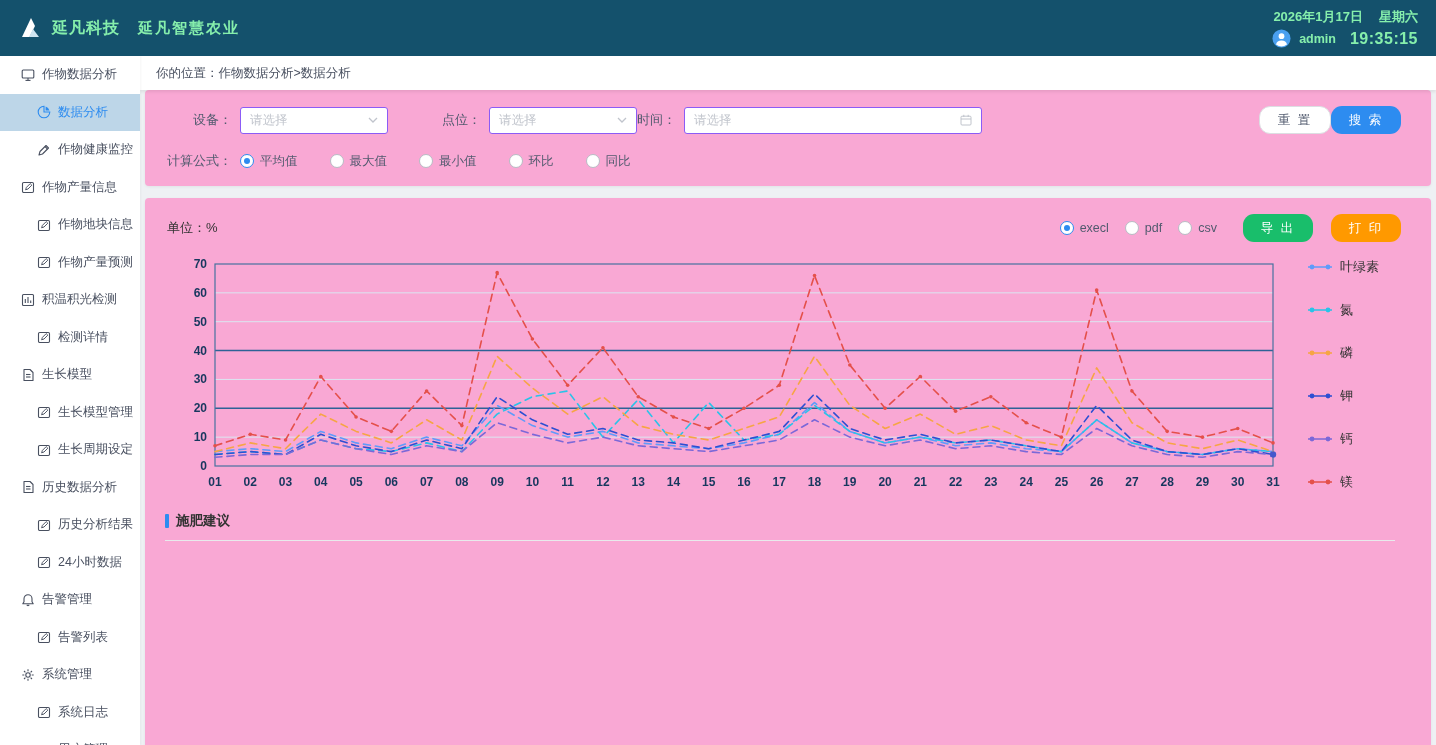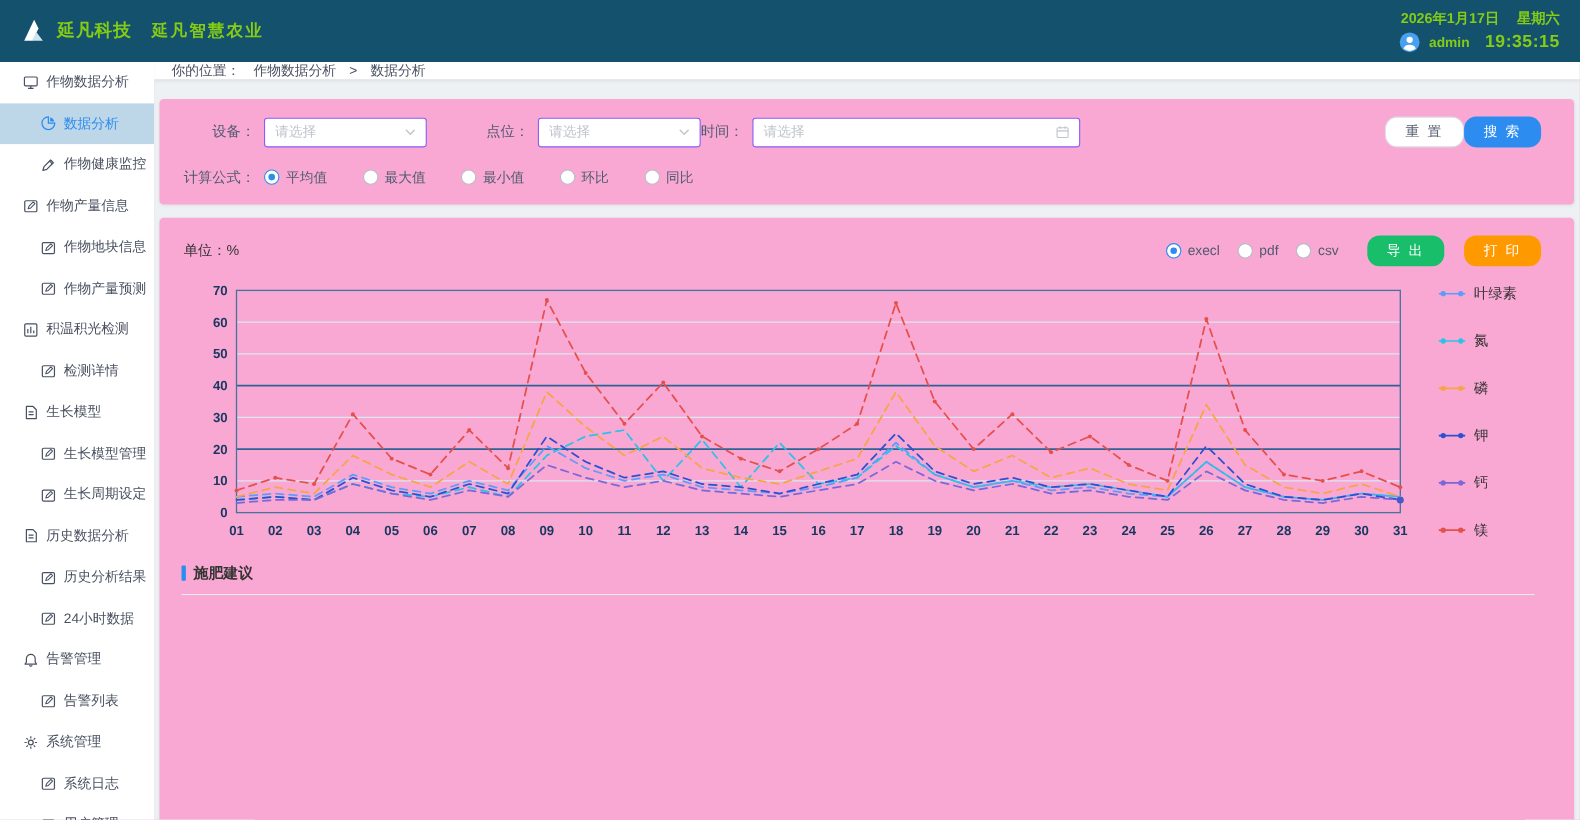--- a/index.html
+++ b/index.html
@@ -1,36 +1,36 @@
 <!DOCTYPE html>
 <html><head>
 <meta charset="utf-8">
 <style>
   *{margin:0;padding:0;box-sizing:border-box}
   html,body{width:1436px;height:745px;overflow:hidden;background:#eef1f4;
     font-family:"Liberation Sans","DejaVu Sans",sans-serif;color:#333}
 
   
   .topbar{position:fixed;top:0;left:0;right:0;height:56px;background:#14516c;
-    display:flex;align-items:center;color:#84cc16;z-index:20;padding:0 18px}
+    display:flex;align-items:center;color:#86efac;z-index:20;padding:0 18px}
   .brand{display:flex;align-items:center}
   .logo{width:26px;height:26px;margin-right:8px;display:inline-flex}
   .brand-name{font-size:16px;font-weight:bold;letter-spacing:1px}
   .app-title{font-size:15px;font-weight:bold;margin-left:18px;letter-spacing:2px}
   .topbar-right{margin-left:auto;display:flex;flex-direction:column;align-items:flex-end;gap:3px}
   .date-row{display:flex;gap:16px;font-size:13px;font-weight:bold}
   .user-row{display:flex;align-items:center;gap:8px}
   .avatar{width:19px;height:19px;display:inline-flex;cursor:pointer}
   .username{font-size:12.5px;font-weight:bold}
   .clock{font-size:16px;font-weight:bold;margin-left:6px;letter-spacing:.5px}
 
   
-  .breadcrumb{position:fixed;top:56px;left:140px;right:0;height:16px;background:#fff;
+  .breadcrumb{position:fixed;top:56px;left:140px;right:0;height:34px;background:#fff;
     box-shadow:0 2px 3px rgba(0,0,0,.08);z-index:10;display:flex;align-items:center;
-    padding-left:16px;font-size:12.5px;color:#495060;gap:12px}
+    padding-left:16px;font-size:12.5px;color:#495060;gap:0}
 
   
   .sidebar{position:fixed;top:56px;left:0;bottom:0;width:140px;background:#fff;z-index:15;
     box-shadow:1px 0 2px rgba(0,0,0,.04)}
   .sb-item{height:37.5px;display:flex;align-items:center;padding-left:21px;
     font-size:12.5px;color:#495060;cursor:pointer;white-space:nowrap}
   .sb-item.child{padding-left:37px}
   .sb-item.active{background:#bdd6e8;color:#2d8cf0}
   .sb-icon{width:14px;height:14px;margin-right:7px;display:inline-flex;flex:none}
   .sb-icon svg{width:100%;height:100%}

